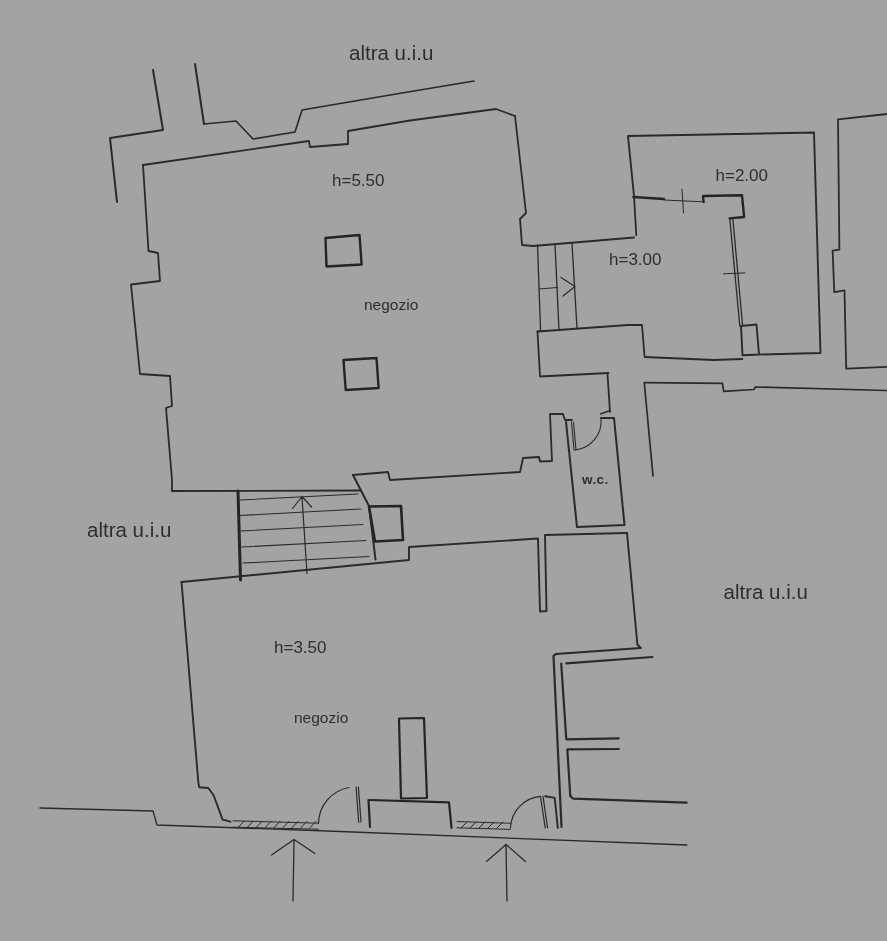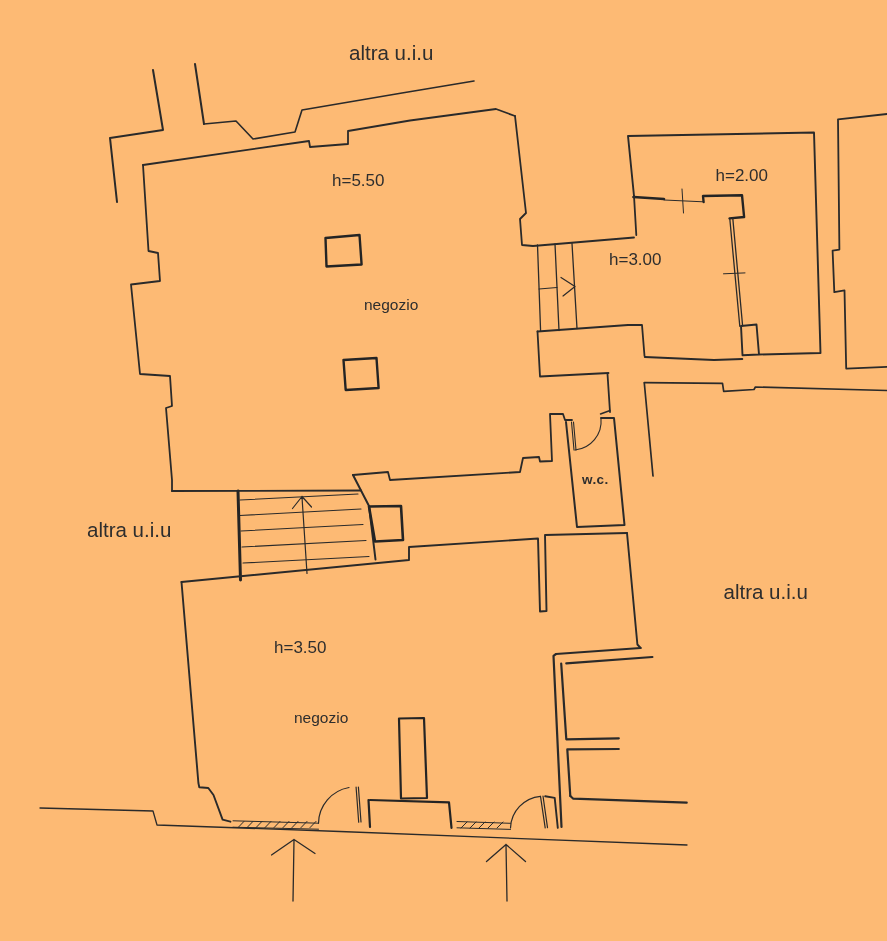--- a/index.html
+++ b/index.html
@@ -1,16 +1,16 @@
 <!DOCTYPE html>
 <html><head>
 <meta charset="utf-8">
 <style>
   html,body{margin:0;padding:0;background:#ffffff;}
-  .wrap{width:887px;height:941px;position:relative;background:#fdba74;}
+  .wrap{width:887px;height:941px;position:relative;background:#a3a3a3;}
   svg{position:absolute;left:0;top:0;}
   text{font-family:"Liberation Sans", sans-serif;fill:#2e2e2e;}
 </style>
 </head>
 <body>
 <div class="wrap">
 <svg width="887" height="941" viewBox="0 0 887 941" fill="none" stroke-linecap="round" stroke-linejoin="round">
 
 <text x="349" y="59.5" font-size="20.5">altra u.i.u</text>
 

